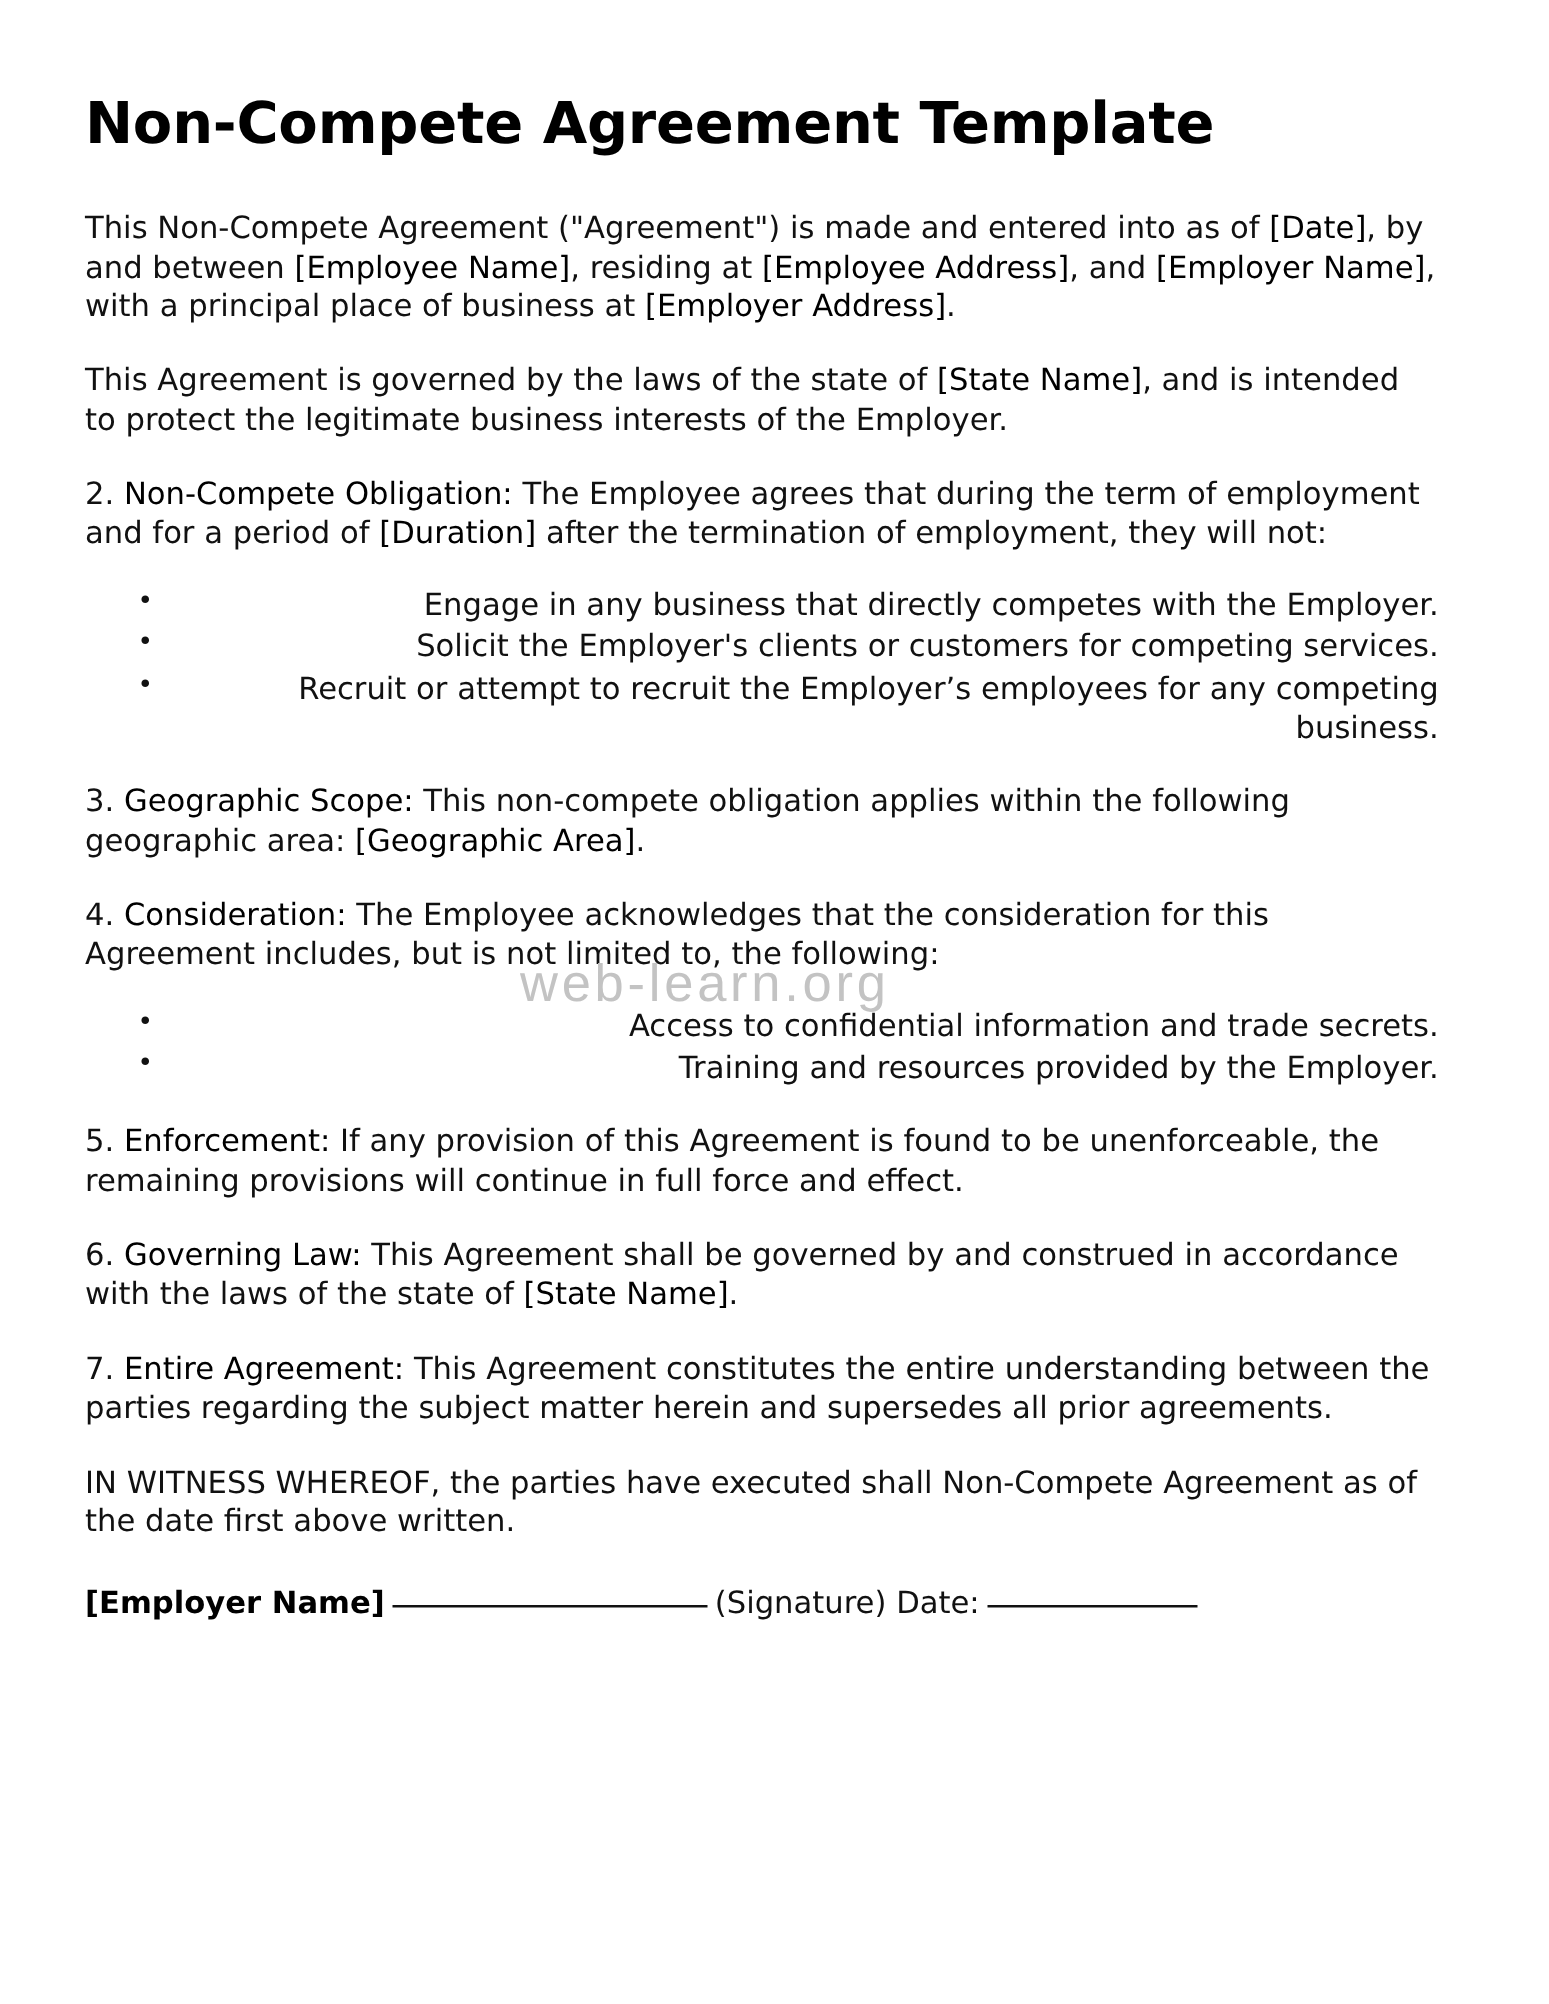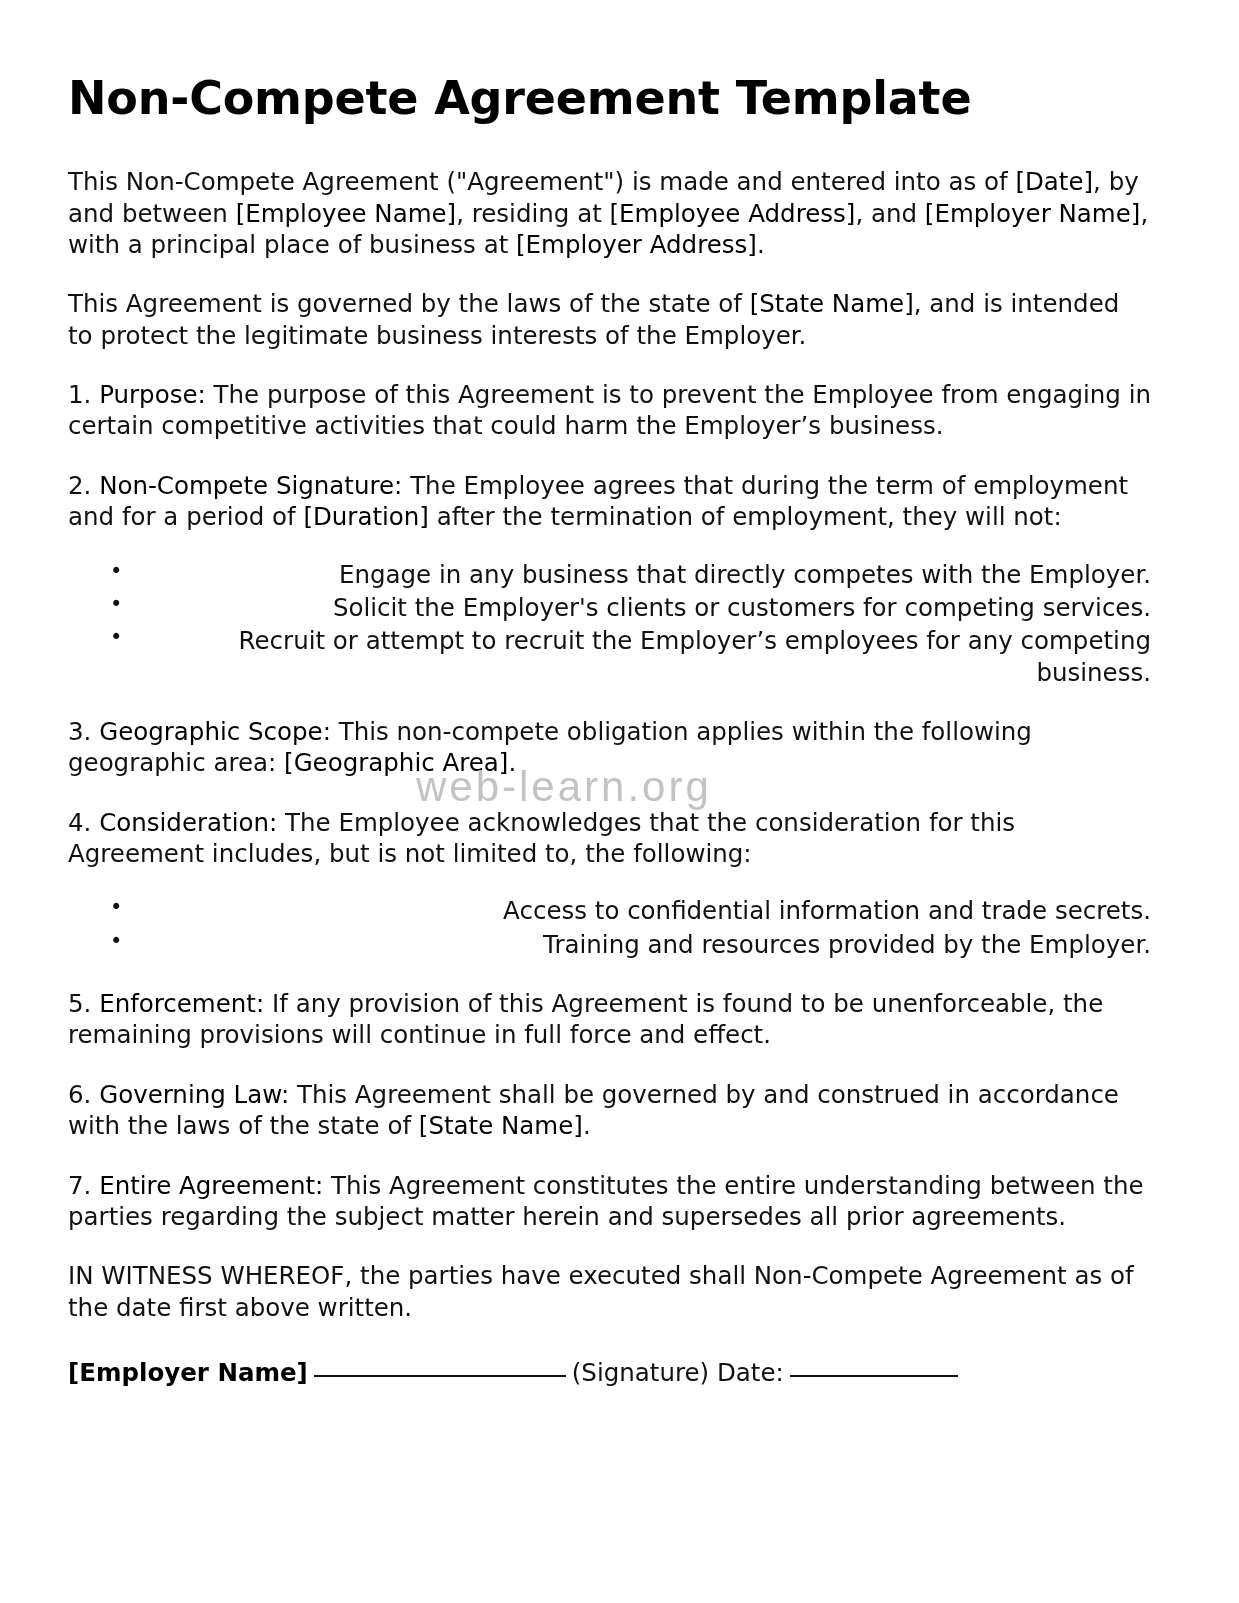--- a/index.html
+++ b/index.html
@@ -118,23 +118,22 @@
 <body>
 
 <div id="page">
 
   <h1 class="doc-title">Non-Compete Agreement Template</h1>
 
   <p class="para"><span>This Non-Compete Agreement ("Agreement") is made and entered into as of </span><b>[Date]</b><span>, by and between </span><b>[Employee Name]</b><span>, residing at </span><b>[Employee Address]</b><span>, and </span><b>[Employer Name]</b><span>, with a principal place of business at </span><b>[Employer Address]</b><span>.</span></p>
 
   <p class="para"><span>This Agreement is governed by the laws of the state of </span><b>[State Name]</b><span>, and is intended to protect the legitimate business interests of the Employer.</span></p>
 
-  <p class="para"><span>1. </span><b>Purpose:</b><span> The purpose of this Agreement is to prevent the Employee from engaging in certain competitive activities that could harm the Employer’s business.</span></p>
 
-  <p class="para tight"><span>2. </span><b>Non-Compete Signature:</b><span> The Employee agrees that during the term of employment and for a period of </span><b>[Duration]</b><span> after the termination of employment, they will not:</span></p>
+  <p class="para tight"><span>2. </span><b>Non-Compete Obligation:</b><span> The Employee agrees that during the term of employment and for a period of </span><b>[Duration]</b><span> after the termination of employment, they will not:</span></p>
 
   <ul class="bullets">
     <li>Engage in any business that directly competes with the Employer.</li>
     <li>Solicit the Employer's clients or customers for competing services.</li>
     <li>Recruit or attempt to recruit the Employer’s employees for any competing business.</li>
   </ul>
 
   <p class="para"><span>3. </span><b>Geographic Scope:</b><span> This non-compete obligation applies within the following geographic area: </span><b>[Geographic Area]</b><span>.</span></p>
 
   <p class="para tight"><span>4. </span><b>Consideration:</b><span> The Employee acknowledges that the consideration for this Agreement includes, but is not limited to, the following:</span></p>

